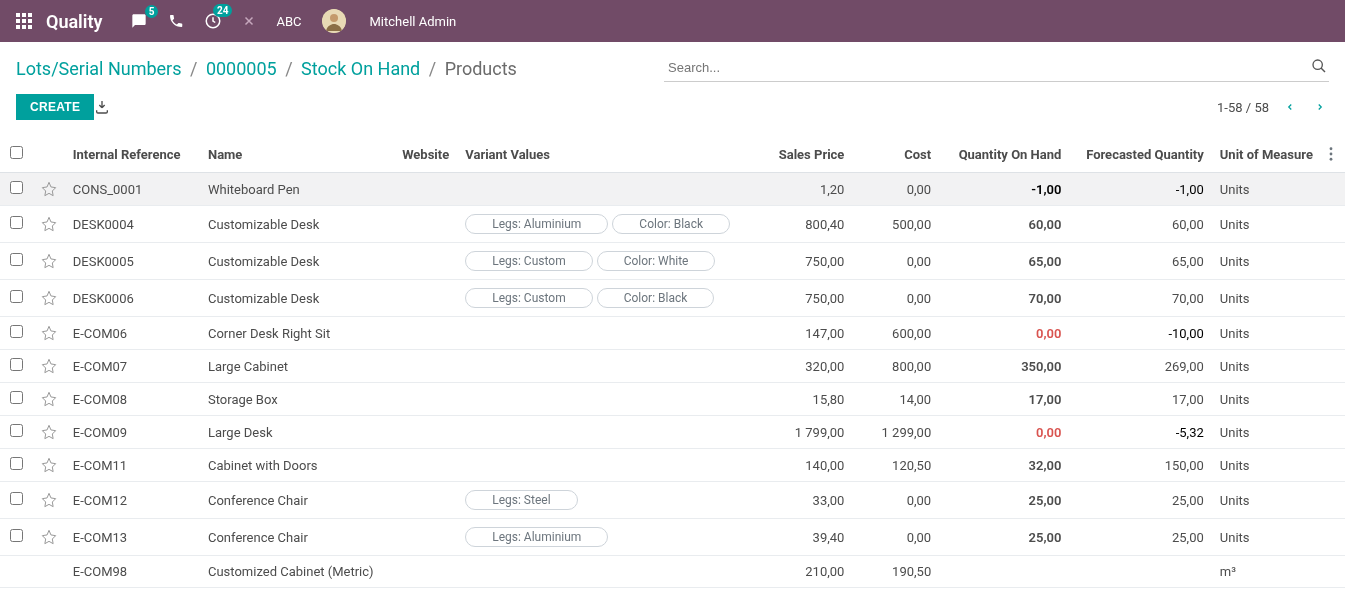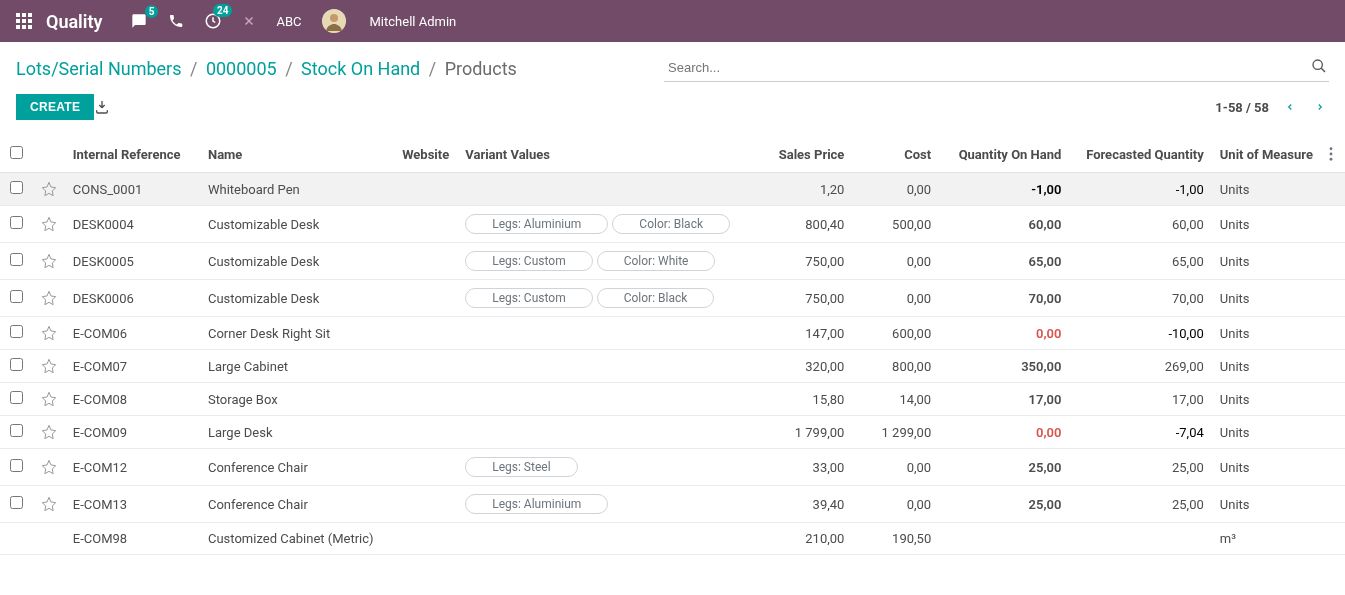--- a/index.html
+++ b/index.html
@@ -29,21 +29,21 @@
 .search-wrap { width: 665px; position: relative; border-bottom: 1px solid #ccc; }
 .search-wrap input { border: none; outline: none; width: 100%; padding: 6px 24px 6px 4px; font-size: 13px; background: transparent; }
 .search-wrap .search-icon { position: absolute; right: 2px; top: 4px; color: #666; cursor: pointer; }
 
 .control-row2 { display: flex; align-items: center; margin-top: 12px; }
 .left-buttons { flex: 1; display: flex; align-items: center; }
 .btn-create { background: #00A09D; color: #fff; border: none; padding: 6px 14px; font-size: 12px; font-weight: 700; letter-spacing: 0.3px; cursor: pointer; }
 .btn-download { color: #4c4c4c; cursor: pointer; }
 .mid-tools { display: flex; gap: 24px; margin-right: 250px;}
 .tool { display: flex; align-items: center; gap: 5px; cursor: pointer; font-size: 13px; color: #4c4c4c; }
-.pager { display: flex; align-items: center; gap: 12px; color: #4c4c4c; font-size: 13px; font-weight: bold; }
+.pager { display: flex; align-items: center; gap: 12px; color: #4c4c4c; font-size: 13px; }
 .pager .nav-btn { cursor: pointer; color: #00a09d; padding: 0 4px; }
 
 
 table { width: 100%; border-collapse: collapse; margin-top: 8px; }
 thead th { text-align: left; padding: 10px 8px; font-weight: 700; font-size: 13px; border-bottom: 1px solid #dee2e6; white-space: nowrap; }
 thead th.num { text-align: right; }
 tbody td { padding: 8px 8px; border-bottom: 1px solid #e9ecef; font-size: 13px; vertical-align: middle; white-space: nowrap; }
 tbody td.num { text-align: right; }
 tbody td.qty { font-weight: 600; }
 tbody td .neg { color: #000000; }
@@ -307,21 +307,37 @@
     <td class="star-col"><span class="star"><svg width="16" height="16" viewBox="0 0 24 24" fill="none" stroke="#999" stroke-width="1.5">
               <path d="M12 2l2.9 6.9L22 10l-5 5 1.2 7L12 18.5 5.8 22 7 15l-5-5 7.1-1.1z"></path>
             </svg></span></td>
     <td>E-COM09</td>
     <td>Large Desk</td>
     <td></td>
     <td></td>
     <td class="num">1 799,00</td>
     <td class="num">1 299,00</td>
     <td class="num qty"><span class="zero">0,00</span></td>
-    <td class="num"><span class="neg">-7,04</span></td>
+    <td class="num"><span class="neg">-5,32</span></td>
+    <td>Units</td>
+    <td></td>
+  </tr>
+      <tr>
+    <td class="chk"><input type="checkbox" style=""></td>
+    <td class="star-col"><span class="star"><svg width="16" height="16" viewBox="0 0 24 24" fill="none" stroke="#999" stroke-width="1.5">
+              <path d="M12 2l2.9 6.9L22 10l-5 5 1.2 7L12 18.5 5.8 22 7 15l-5-5 7.1-1.1z"></path>
+            </svg></span></td>
+    <td>E-COM11</td>
+    <td>Cabinet with Doors</td>
+    <td></td>
+    <td></td>
+    <td class="num">140,00</td>
+    <td class="num">120,50</td>
+    <td class="num qty">32,00</td>
+    <td class="num">150,00</td>
     <td>Units</td>
     <td></td>
   </tr>
       <tr>
     <td class="chk"><input type="checkbox" style=""></td>
     <td class="star-col"><span class="star"><svg width="16" height="16" viewBox="0 0 24 24" fill="none" stroke="#999" stroke-width="1.5">
               <path d="M12 2l2.9 6.9L22 10l-5 5 1.2 7L12 18.5 5.8 22 7 15l-5-5 7.1-1.1z"></path>
             </svg></span></td>
     <td>E-COM12</td>
     <td>Conference Chair</td>

